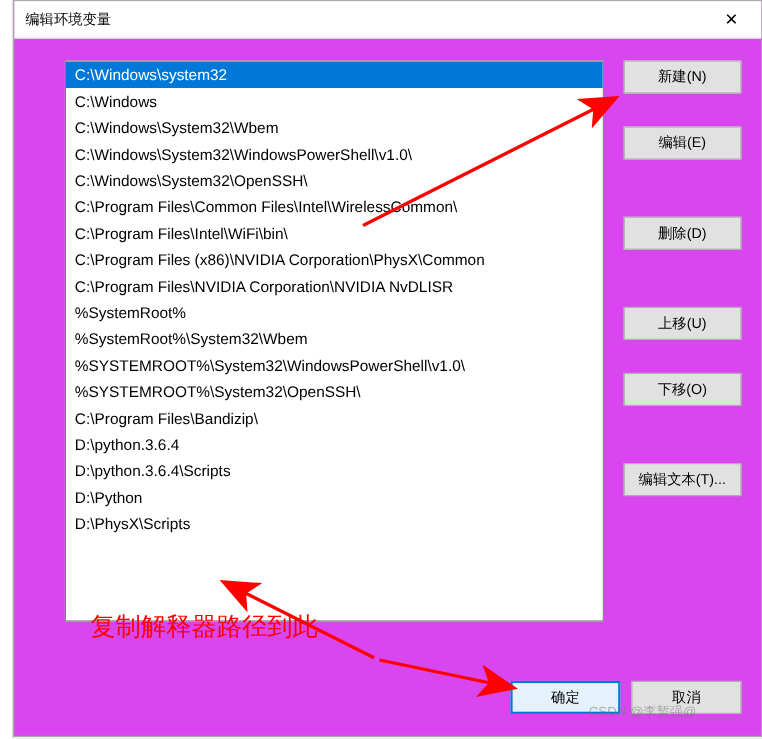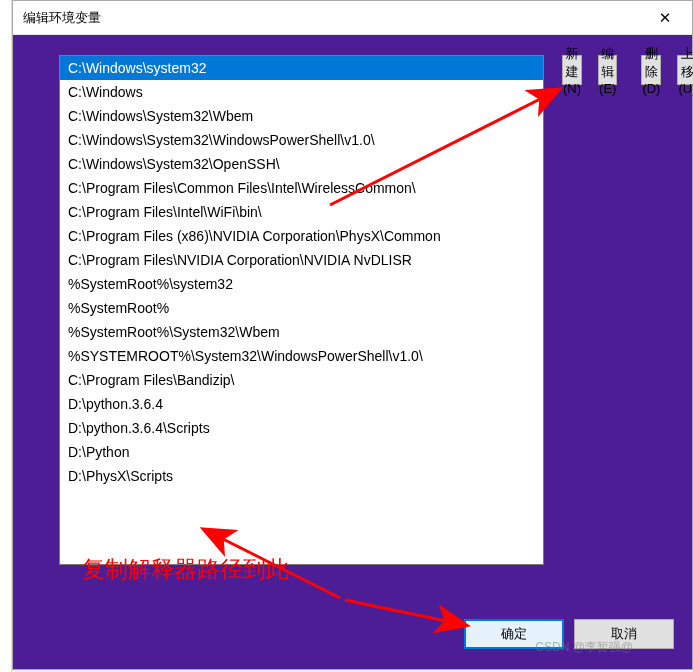--- a/index.html
+++ b/index.html
@@ -20,21 +20,21 @@
       border-right: 1px solid #ddd;
       font-size: 11px;
       color: #333;
       padding-top: 30px;
       line-height: 24px;
     }
     .dialog {
       position: absolute;
       left: 12px; top: 0;
       width: 681px; height: 670px;
-      background: #4c1d95;
+      background: #d946ef;
       border: 1px solid #aaa;
     }
     .titlebar {
       height: 34px;
       background: #fff;
       display: flex;
       align-items: center;
       padding: 0 4px 0 10px;
       border-bottom: 1px solid #e5e5e5;
     }
@@ -68,20 +68,21 @@
       overflow: hidden;
       text-overflow: ellipsis;
       line-height: 18px;
     }
     .list-item.selected {
       background: #0078d7;
       color: #fff;
     }
     .btn-col {
       display: flex;
+      flex-direction: column;
       gap: 8px;
       width: 112px;
     }
     .win-btn {
       height: 30px;
       background: #e1e1e1;
       border: 1px solid #adadad;
       font-size: 13px;
       color: #000;
       cursor: pointer;
@@ -134,24 +135,24 @@
     <div class="list-wrap" id="path-list">
         <div class="list-item selected">C:\Windows\system32</div>
         <div class="list-item">C:\Windows</div>
         <div class="list-item">C:\Windows\System32\Wbem</div>
         <div class="list-item">C:\Windows\System32\WindowsPowerShell\v1.0\</div>
         <div class="list-item">C:\Windows\System32\OpenSSH\</div>
         <div class="list-item">C:\Program Files\Common Files\Intel\WirelessCommon\</div>
         <div class="list-item">C:\Program Files\Intel\WiFi\bin\</div>
         <div class="list-item">C:\Program Files (x86)\NVIDIA Corporation\PhysX\Common</div>
         <div class="list-item">C:\Program Files\NVIDIA Corporation\NVIDIA NvDLISR</div>
-        <div class="list-item">%SystemRoot%\system32</div>
         <div class="list-item">%SystemRoot%</div>
         <div class="list-item">%SystemRoot%\System32\Wbem</div>
         <div class="list-item">%SYSTEMROOT%\System32\WindowsPowerShell\v1.0\</div>
+        <div class="list-item">%SYSTEMROOT%\System32\OpenSSH\</div>
         <div class="list-item">C:\Program Files\Bandizip\</div>
         <div class="list-item">D:\python.3.6.4</div>
         <div class="list-item">D:\python.3.6.4\Scripts</div>
         <div class="list-item">D:\Python</div>
         <div class="list-item">D:\PhysX\Scripts</div>
       </div>
 
     <div class="btn-col">
       <button class="win-btn">
           <span>新建(N)</span>

